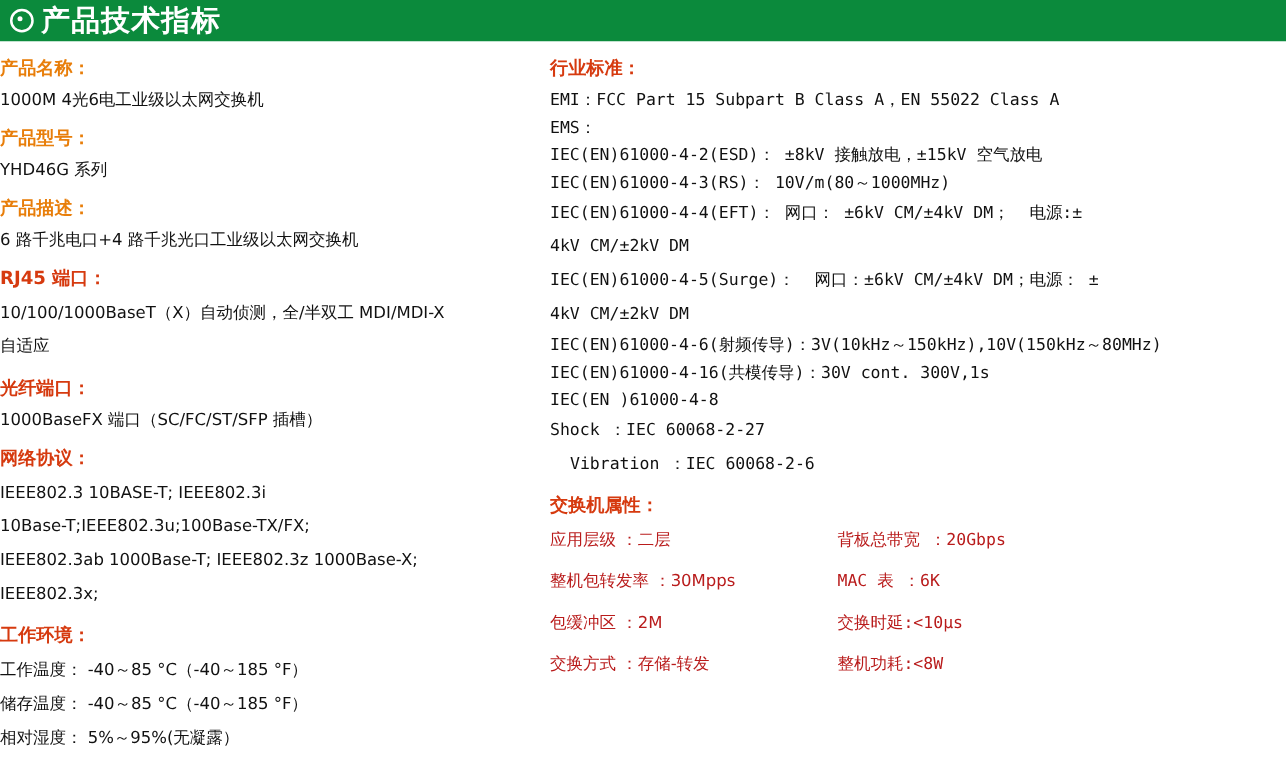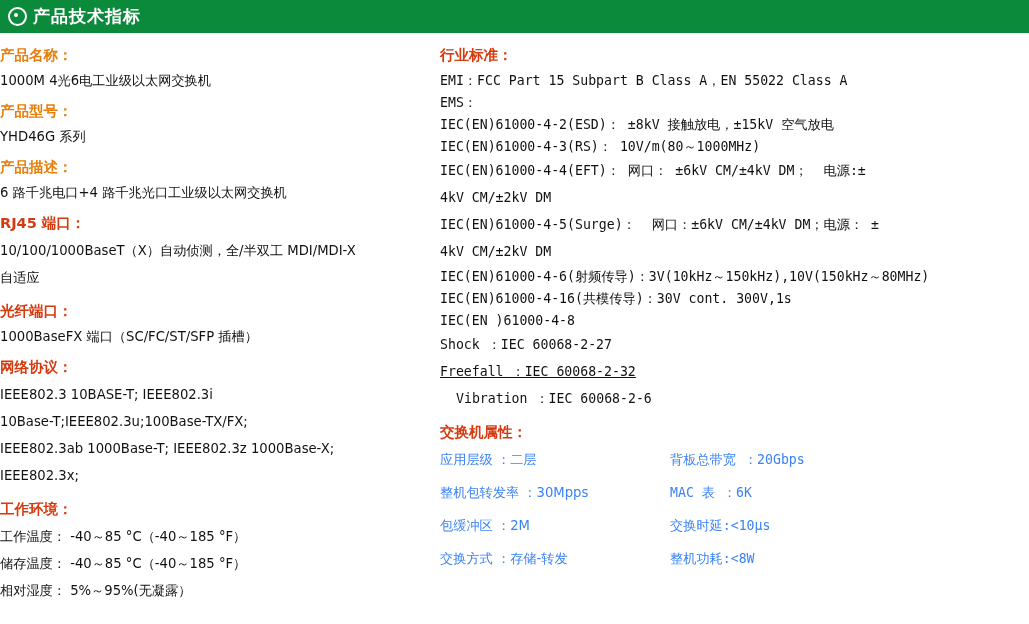--- a/index.html
+++ b/index.html
@@ -42,21 +42,21 @@
     position: absolute;
     left: 3.5px;
     top: 3.5px;
     width: 4px;
     height: 4px;
     background: #ffffff;
     border-radius: 50%;
   }
   .header-title {
     color: #ffffff;
-    font-size: 17px;
+    font-size: 23px;
     font-weight: bold;
     letter-spacing: 1px;
     font-family: Liberation Serif, serif;
   }
   
   .columns {
     display: flex;
     padding: 12px 0 0 0;
   }
   .col-left {
@@ -104,21 +104,21 @@
     display: grid;
     grid-template-columns: 230px auto;
     row-gap: 9px;
     column-gap: 0px;
     margin-top: 6px;
   }
   .attr-cell {
     font-size: 13.2px;
     font-family: "DejaVu Sans", sans-serif;
     line-height: 24px;
-    color: #3b82f6;
+    color: #b91c1c;
   }
   .mono {
     font-family: "DejaVu Sans Mono", monospace;
   }
 </style>
 </head>
 <body>
 
 <div class="page">
 
@@ -183,21 +183,20 @@
         <div class="body-line mono">IEC(EN)61000-4-2(ESD)： ±8kV 接触放电，±15kV 空气放电</div>
         <div class="body-line mono">IEC(EN)61000-4-3(RS)： 10V/m(80～1000MHz)</div>
         <div class="body-line mono" style="line-height:26px;">IEC(EN)61000-4-4(EFT)： 网口： ±6kV CM/±4kV DM；  电源:±</div>
         <div class="body-line mono" style="line-height:26px;">4kV CM/±2kV DM</div>
         <div class="body-line mono" style="line-height:26px;">IEC(EN)61000-4-5(Surge)：  网口：±6kV CM/±4kV DM；电源： ±</div>
         <div class="body-line mono" style="line-height:26px;">4kV CM/±2kV DM</div>
         <div class="body-line mono">IEC(EN)61000-4-6(射频传导)：3V(10kHz～150kHz),10V(150kHz～80MHz)</div>
         <div class="body-line mono">IEC(EN)61000-4-16(共模传导)：30V cont. 300V,1s</div>
         <div class="body-line mono">IEC(EN )61000-4-8</div>
         <div class="body-line mono" style="line-height:26px;">Shock ：IEC 60068-2-27</div>
-        <div class="body-line mono underline" style="line-height:26px;">Freefall ：IEC 60068-2-32</div>
         <div class="body-line mono" style="line-height:26px;margin-left:16px;">Vibration ：IEC 60068-2-6</div>
       </div>
 
       <div class="block">
         <div class="sec-title red" style="margin-top:4px;">交换机属性：</div>
         <div class="attr-grid">
           <div class="attr-cell">应用层级 ：二层</div>
           <div class="attr-cell mono">背板总带宽 ：20Gbps</div>
 
           <div class="attr-cell">整机包转发率 ：30Mpps</div>

